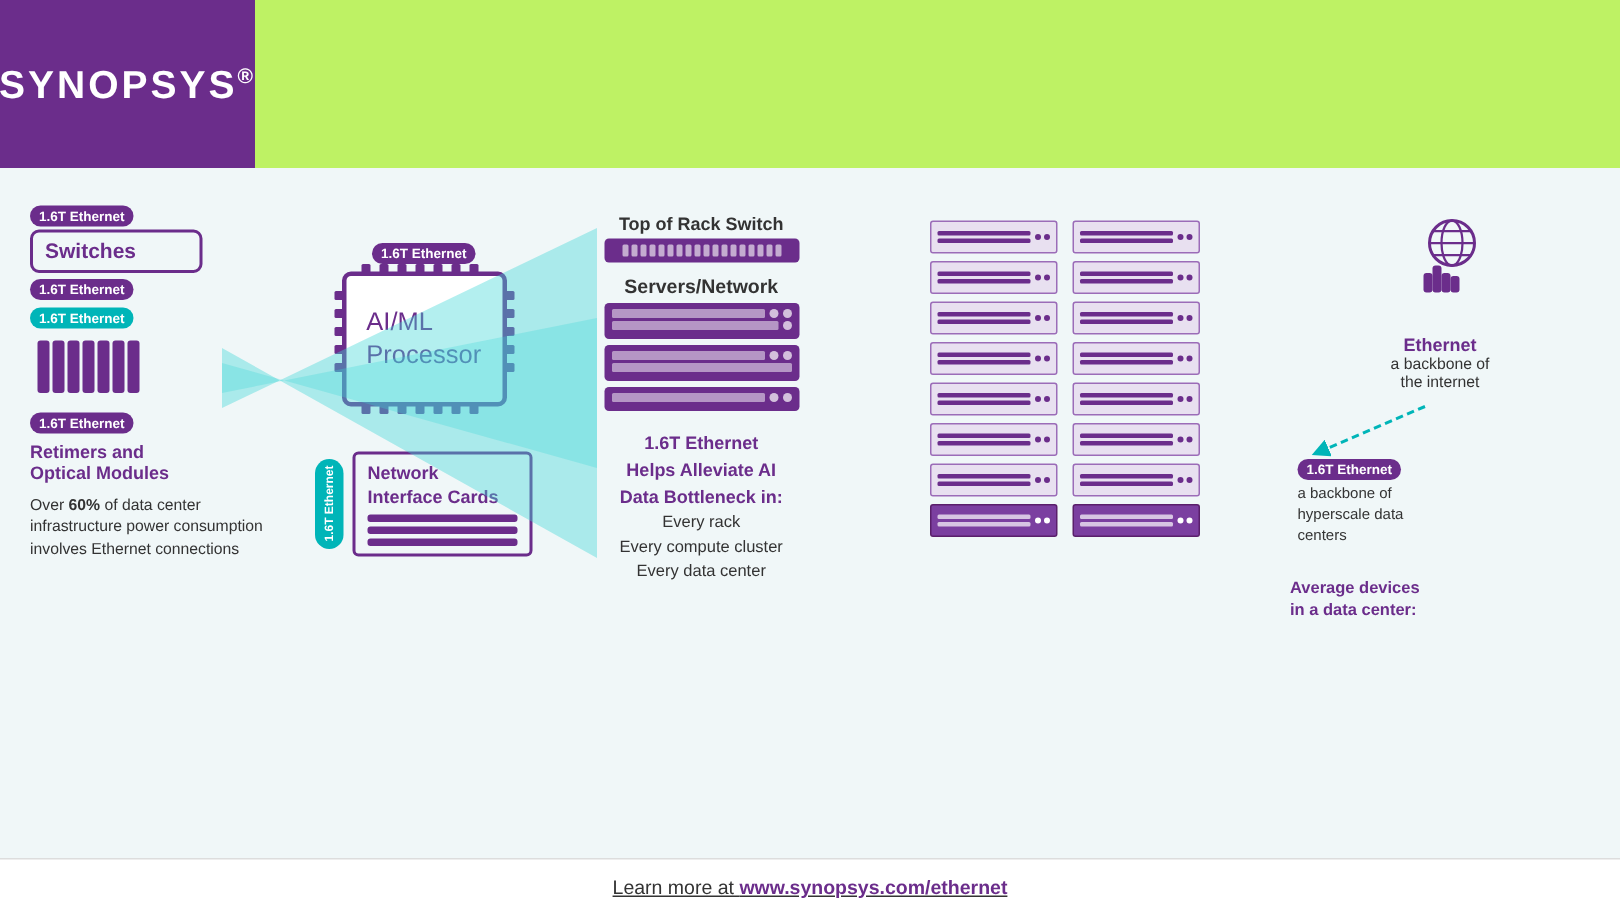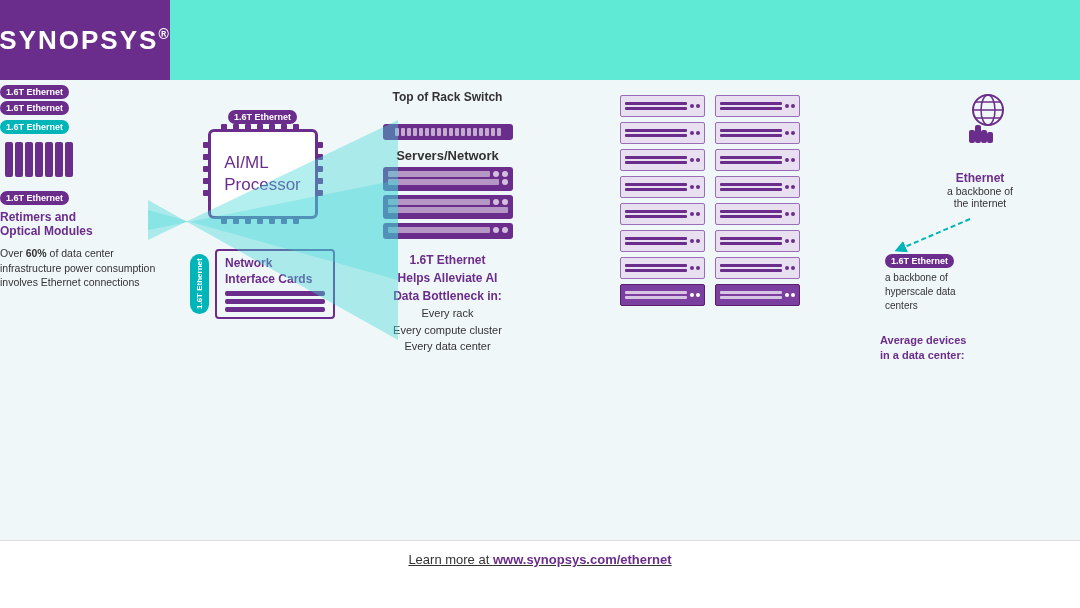--- a/index.html
+++ b/index.html
@@ -8,22 +8,22 @@
       height: 608px;
       font-family: Arial, sans-serif;
       overflow: hidden;
       background: #fff;
     }
 
     
     .header {
       display: flex;
       align-items: stretch;
-      height: 80px;
-      background: #5eead4;
+      height: 112px;
+      background: #bef264;
     }
     .header-logo {
       background: #6b2d8b;
       width: 170px;
       display: flex;
       align-items: center;
       justify-content: center;
       padding: 10px 15px;
       flex-shrink: 0;
     }
@@ -52,20 +52,21 @@
       font-weight: 300;
       text-align: center;
       line-height: 1.2;
     }
 
     
     .main {
       background: #f0f7f8;
       height: 460px;
       position: relative;
+      padding: 20px;
       display: flex;
       flex-direction: column;
     }
 
     .content-row {
       display: flex;
       flex: 1;
       align-items: flex-start;
       gap: 0;
     }
@@ -247,21 +248,21 @@
       flex-direction: column;
       align-items: center;
       flex-shrink: 0;
       padding-top: 10px;
     }
 
     .rack-switch-label {
       color: #333;
       font-size: 12px;
       font-weight: bold;
-      margin-bottom: 20px;
+      margin-bottom: 3px;
     }
     .rack-switch-visual {
       width: 130px;
       height: 16px;
       background: #6b2d8b;
       border-radius: 3px;
       display: flex;
       align-items: center;
       justify-content: center;
       gap: 2px;
@@ -456,20 +457,23 @@
       </span>
     </div>
   </div>
 </div>
 
 <div class="main">
   <div class="content-row">
 
     <div class="col1">
       <span class="badge">1.6T Ethernet</span>
+      <div class="switches-box">
+        <div class="switches-label">Switches</div>
+      </div>
       <span class="badge">1.6T Ethernet</span>
       <span class="badge badge-teal" style="margin-top:3px;">1.6T Ethernet</span>
 
       <div class="stack-lines">
         <div class="stack-line">
           <div class="stack-bar"></div>
           <div class="stack-bar"></div>
           <div class="stack-bar"></div>
           <div class="stack-bar"></div>
           <div class="stack-bar"></div>

